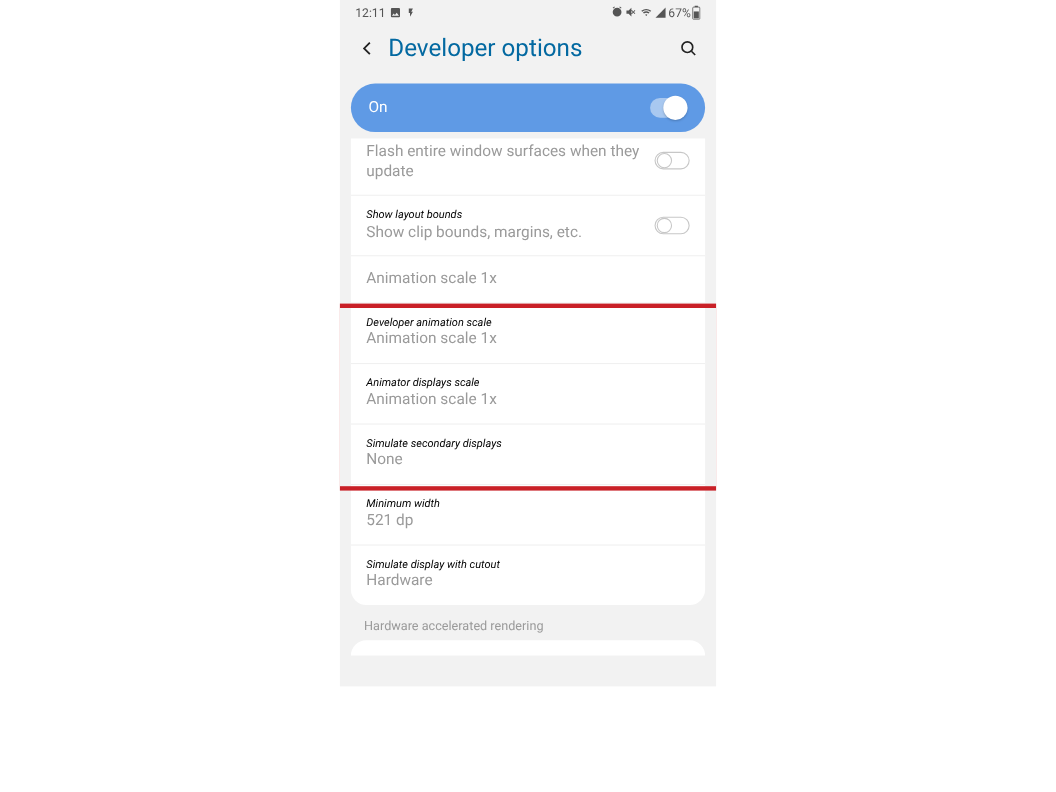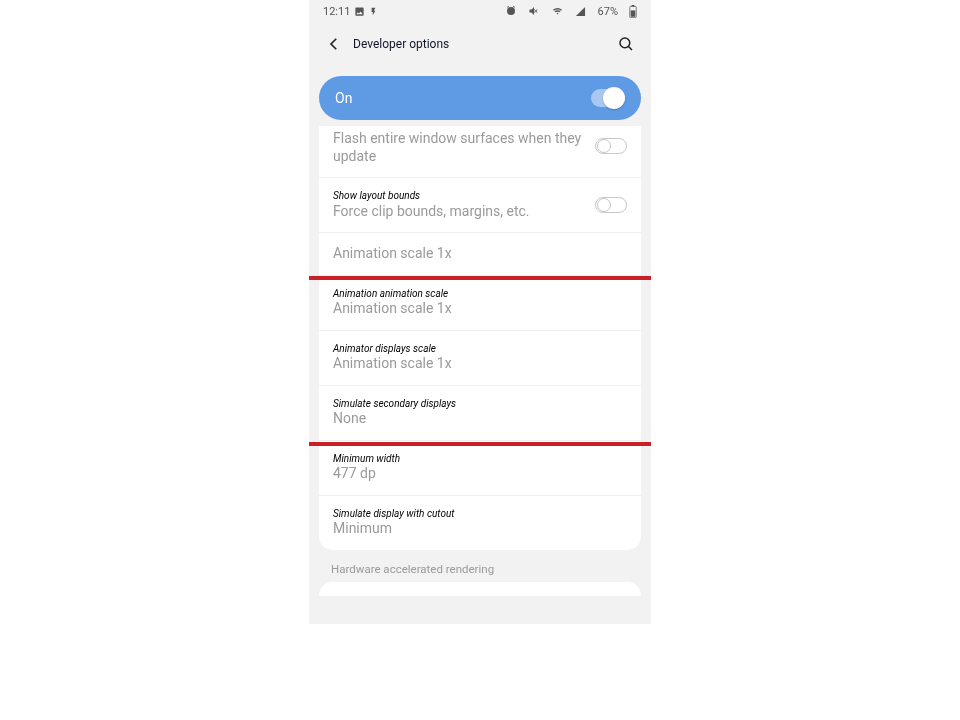--- a/index.html
+++ b/index.html
@@ -3,28 +3,28 @@
 <meta charset="utf-8">
 <style>
   * { margin: 0; padding: 0; box-sizing: border-box; font-family: -apple-system, BlinkMacSystemFont, "Segoe UI", Roboto, Helvetica, Arial, sans-serif; }
   body { background: #ffffff; width: 960px; height: 720px; overflow: hidden; }
   .canvas { width: 960px; height: 720px; position: relative; background: #ffffff; display: flex; justify-content: center; }
   .phone { width: 342px; height: 624px; background: #f2f2f2; position: relative; overflow: hidden; }
 
   
   .status-bar { height: 22px; display: flex; align-items: center; justify-content: space-between; padding: 0 14px; font-size: 11px; color: #555; }
   .status-left { display: flex; align-items: center; gap: 4px; }
-  .status-right { display: flex; align-items: center; gap: 11px; }
+  .status-right { display: flex; align-items: center; gap: 1px; }
   .status-right svg { display: block; }
   .bat-text { font-size: 11px; color: #555; margin-left: 1px; }
 
   
   .header { height: 44px; display: flex; align-items: center; padding: 0 14px; }
   .back-btn { width: 22px; height: 22px; display: flex; align-items: center; justify-content: center; cursor: pointer; }
-  .title { font-size: 12px; color: #0f172a; margin-left: 8px; flex: 1; font-weight: 400; }
+  .title { font-size: 22px; color: #0369a1; margin-left: 8px; flex: 1; font-weight: 400; }
   .search-btn { width: 22px; height: 22px; display: flex; align-items: center; justify-content: center; cursor: pointer; }
 
   
   .on-pill { margin: 10px 10px 6px 10px; background: #5f9ae5; color: #fff; border-radius: 22px; height: 44px; display: flex; align-items: center; padding: 0 16px; justify-content: space-between; text-align: center; }
   .on-label { font-size: 14px; }
   .switch-on { width: 34px; height: 18px; background: #a8c8f0; border-radius: 9px; position: relative; }
   .switch-on::after { content: ""; position: absolute; right: 0; top: -2px; width: 22px; height: 22px; background: #fff; border-radius: 11px; box-shadow: 0 1px 2px rgba(0,0,0,.2); }
 
   .scroll { position: relative; }
   .card { background: #fff; margin: 0 10px; border-radius: 14px; overflow: hidden; }
@@ -108,57 +108,57 @@
         <div class="item" style="padding-top:0; border-top:none;">
           <div class="item-text">
             <div style="font-size:14.5px;color:#222;white-space:nowrap;overflow:hidden;height:4px;"></div>
             <div class="item-sub">Flash entire window surfaces when they update</div>
           </div>
           <div class="toggle-off"></div>
         </div>
         <div class="item">
           <div class="item-text">
             <div class="item-title">Show layout bounds</div>
-            <div class="item-sub">Force clip bounds, margins, etc.</div>
+            <div class="item-sub">Show clip bounds, margins, etc.</div>
           </div>
           <div class="toggle-off"></div>
         </div>
         <div class="item">
           <div class="item-text">
             <div class="item-sub">Animation scale 1x</div>
           </div>
         </div>
         <div class="item">
           <div class="item-text">
-            <div class="item-title">Animation animation scale</div>
+            <div class="item-title">Developer animation scale</div>
             <div class="item-sub">Animation scale 1x</div>
           </div>
         </div>
         <div class="item">
           <div class="item-text">
             <div class="item-title">Animator displays scale</div>
             <div class="item-sub">Animation scale 1x</div>
           </div>
         </div>
         <div class="item">
           <div class="item-text">
             <div class="item-title">Simulate secondary displays</div>
             <div class="item-sub">None</div>
           </div>
         </div>
         <div class="item">
           <div class="item-text">
             <div class="item-title">Minimum width</div>
-            <div class="item-sub">477 dp</div>
+            <div class="item-sub">521 dp</div>
           </div>
         </div>
         <div class="item">
           <div class="item-text">
             <div class="item-title">Simulate display with cutout</div>
-            <div class="item-sub">Minimum</div>
+            <div class="item-sub">Hardware</div>
           </div>
         </div>
       </div>
 
       <div class="section-label">Hardware accelerated rendering</div>
 
       <div class="card cut-bottom">
         <div class="item" style="padding-bottom:2px;">
           
         </div>

